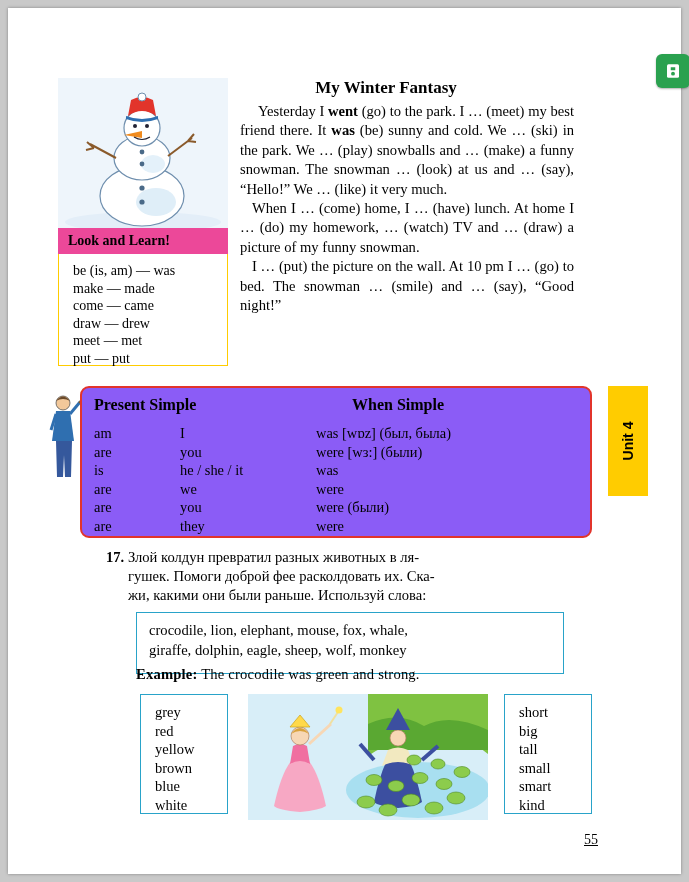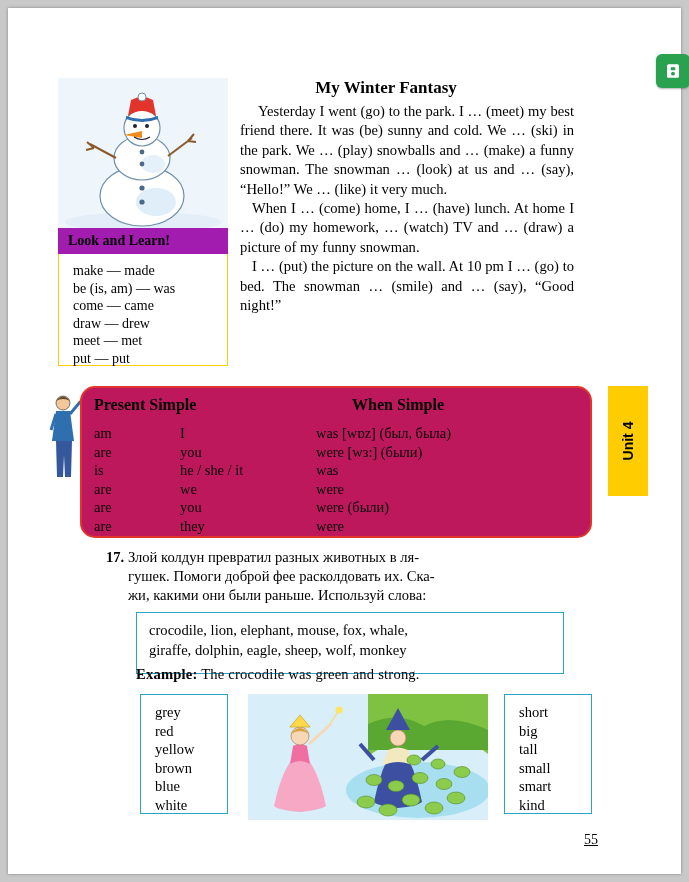--- a/index.html
+++ b/index.html
@@ -27,49 +27,49 @@
 
   .title{
     position:absolute;left:228px;top:70px;width:300px;
     text-align:center;font-weight:bold;font-size:17px;
   }
 
   .story{
     position:absolute;left:232px;top:94px;width:334px;
     font-size:14.6px;line-height:19.4px;text-align:justify;
   }
-  .story b{font-weight:normal;}
+  .story b{font-weight:bold;}
   .story p{margin:0;}
   .story p+p{margin-top:0px;text-indent:12px;}
 
   
   .snowman-box{
     position:absolute;left:50px;top:70px;width:170px;height:150px;
     background:#eef5fb;overflow:hidden;
   }
 
   
   .lal-head{
     position:absolute;left:50px;top:220px;width:170px;height:26px;
-    background:#a21caf;
+    background:#ec4899;
     font-family:"Liberation Serif",serif;font-weight:bold;font-size:14px;
     color:#000;display:flex;align-items:center;padding-left:10px;
     box-sizing:border-box;
   }
   .lal-body{
     position:absolute;left:50px;top:246px;width:170px;height:112px;
     border:1px solid #ffcc00;border-top:none;box-sizing:border-box;
     padding:8px 0 0 14px;font-size:14px;line-height:17.5px;
   }
 
   
   .gram-box{
     position:absolute;left:72px;top:378px;width:512px;height:152px;
-    border:2px solid #e2342b;border-radius:15px;box-sizing:border-box;
-    background:#be185d;
+    border:2px solid #e2342b;border-radius:9px;box-sizing:border-box;
+    background:#8b5cf6;
   }
   .gram-col-head{
     position:absolute;font-weight:bold;font-size:16px;
   }
   .gram-table{
     position:absolute;left:12px;top:36px;width:488px;
     font-size:14.4px;line-height:18.6px;
   }
   .gram-row{display:flex;}
   .c1{width:86px;}
@@ -178,22 +178,22 @@
 
       <circle cx="84" cy="74" r="2.4" fill="#4a6a88"></circle>
       <circle cx="84" cy="86" r="2.4" fill="#4a6a88"></circle>
       <circle cx="84" cy="110" r="2.6" fill="#4a6a88"></circle>
       <circle cx="84" cy="124" r="2.6" fill="#4a6a88"></circle>
     </svg>
   </div>
 
   <div class="lal-head">Look and Learn!</div>
   <div class="lal-body">
+    <div>be (is, am) — was</div>
     <div>make — made</div>
-    <div>be (is, am) — was</div>
     <div>come — came</div>
     <div>draw — drew</div>
     <div>meet — met</div>
     <div>put — put</div>
   </div>
 
   <div class="title">My Winter Fantasy</div>
   <div class="story">
     <p style="text-indent:18px;">Yesterday I <b>went</b> (go) to the park. I … (meet) my best friend there. It <b>was</b> (be) sunny and cold. We … (ski) in the park. We … (play) snowballs and … (make) a funny snowman. The snowman … (look) at us and … (say), “Hello!” We … (like) it very much.</p>
     <p>When I … (come) home, I … (have) lunch. At home I … (do) my homework, … (watch) TV and … (draw) a picture of my funny snowman.</p>

